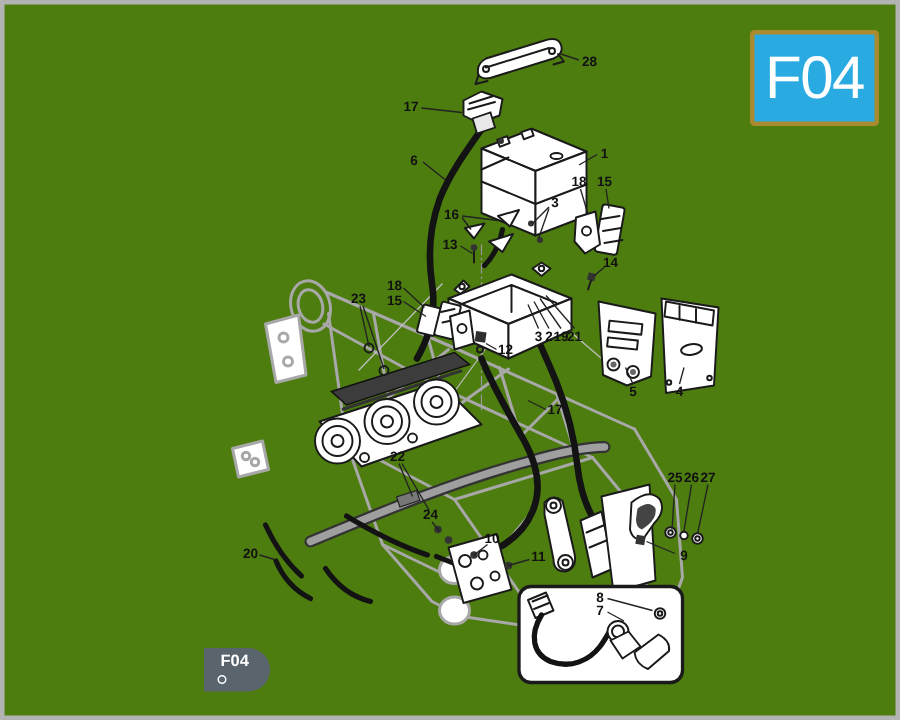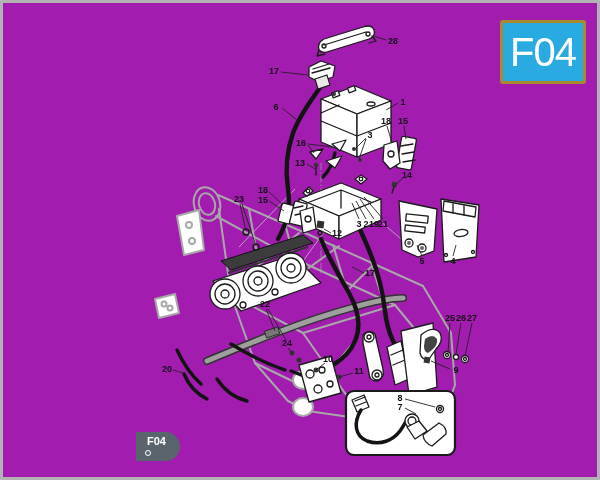--- a/index.html
+++ b/index.html
@@ -1,16 +1,16 @@
 <!DOCTYPE html>
 <html><head>
 <meta charset="utf-8">
 <style>
   html,body{margin:0;padding:0;width:600px;height:480px;overflow:hidden;background:#fff;}
-  .page{position:absolute;inset:0;background:#a21caf;border:3px solid #b3b3b3;box-sizing:border-box;}
+  .page{position:absolute;inset:0;background:#4d7c0f;border:3px solid #b3b3b3;box-sizing:border-box;}
   .code-badge{
     position:absolute;left:497px;top:17px;width:86px;height:64px;
     background:#29abe2;border:3px solid #a98a2e;border-radius:3px;box-sizing:border-box;
     display:flex;align-items:center;justify-content:center;
     color:#ffffff;font:400 40px/1 "Liberation Sans",sans-serif;letter-spacing:-1px;
   }
   .footer-badge{
     position:absolute;left:133px;top:429px;width:44px;height:29px;
     background:#5a646d;border-radius:0 15px 15px 0;color:#fff;
   }

